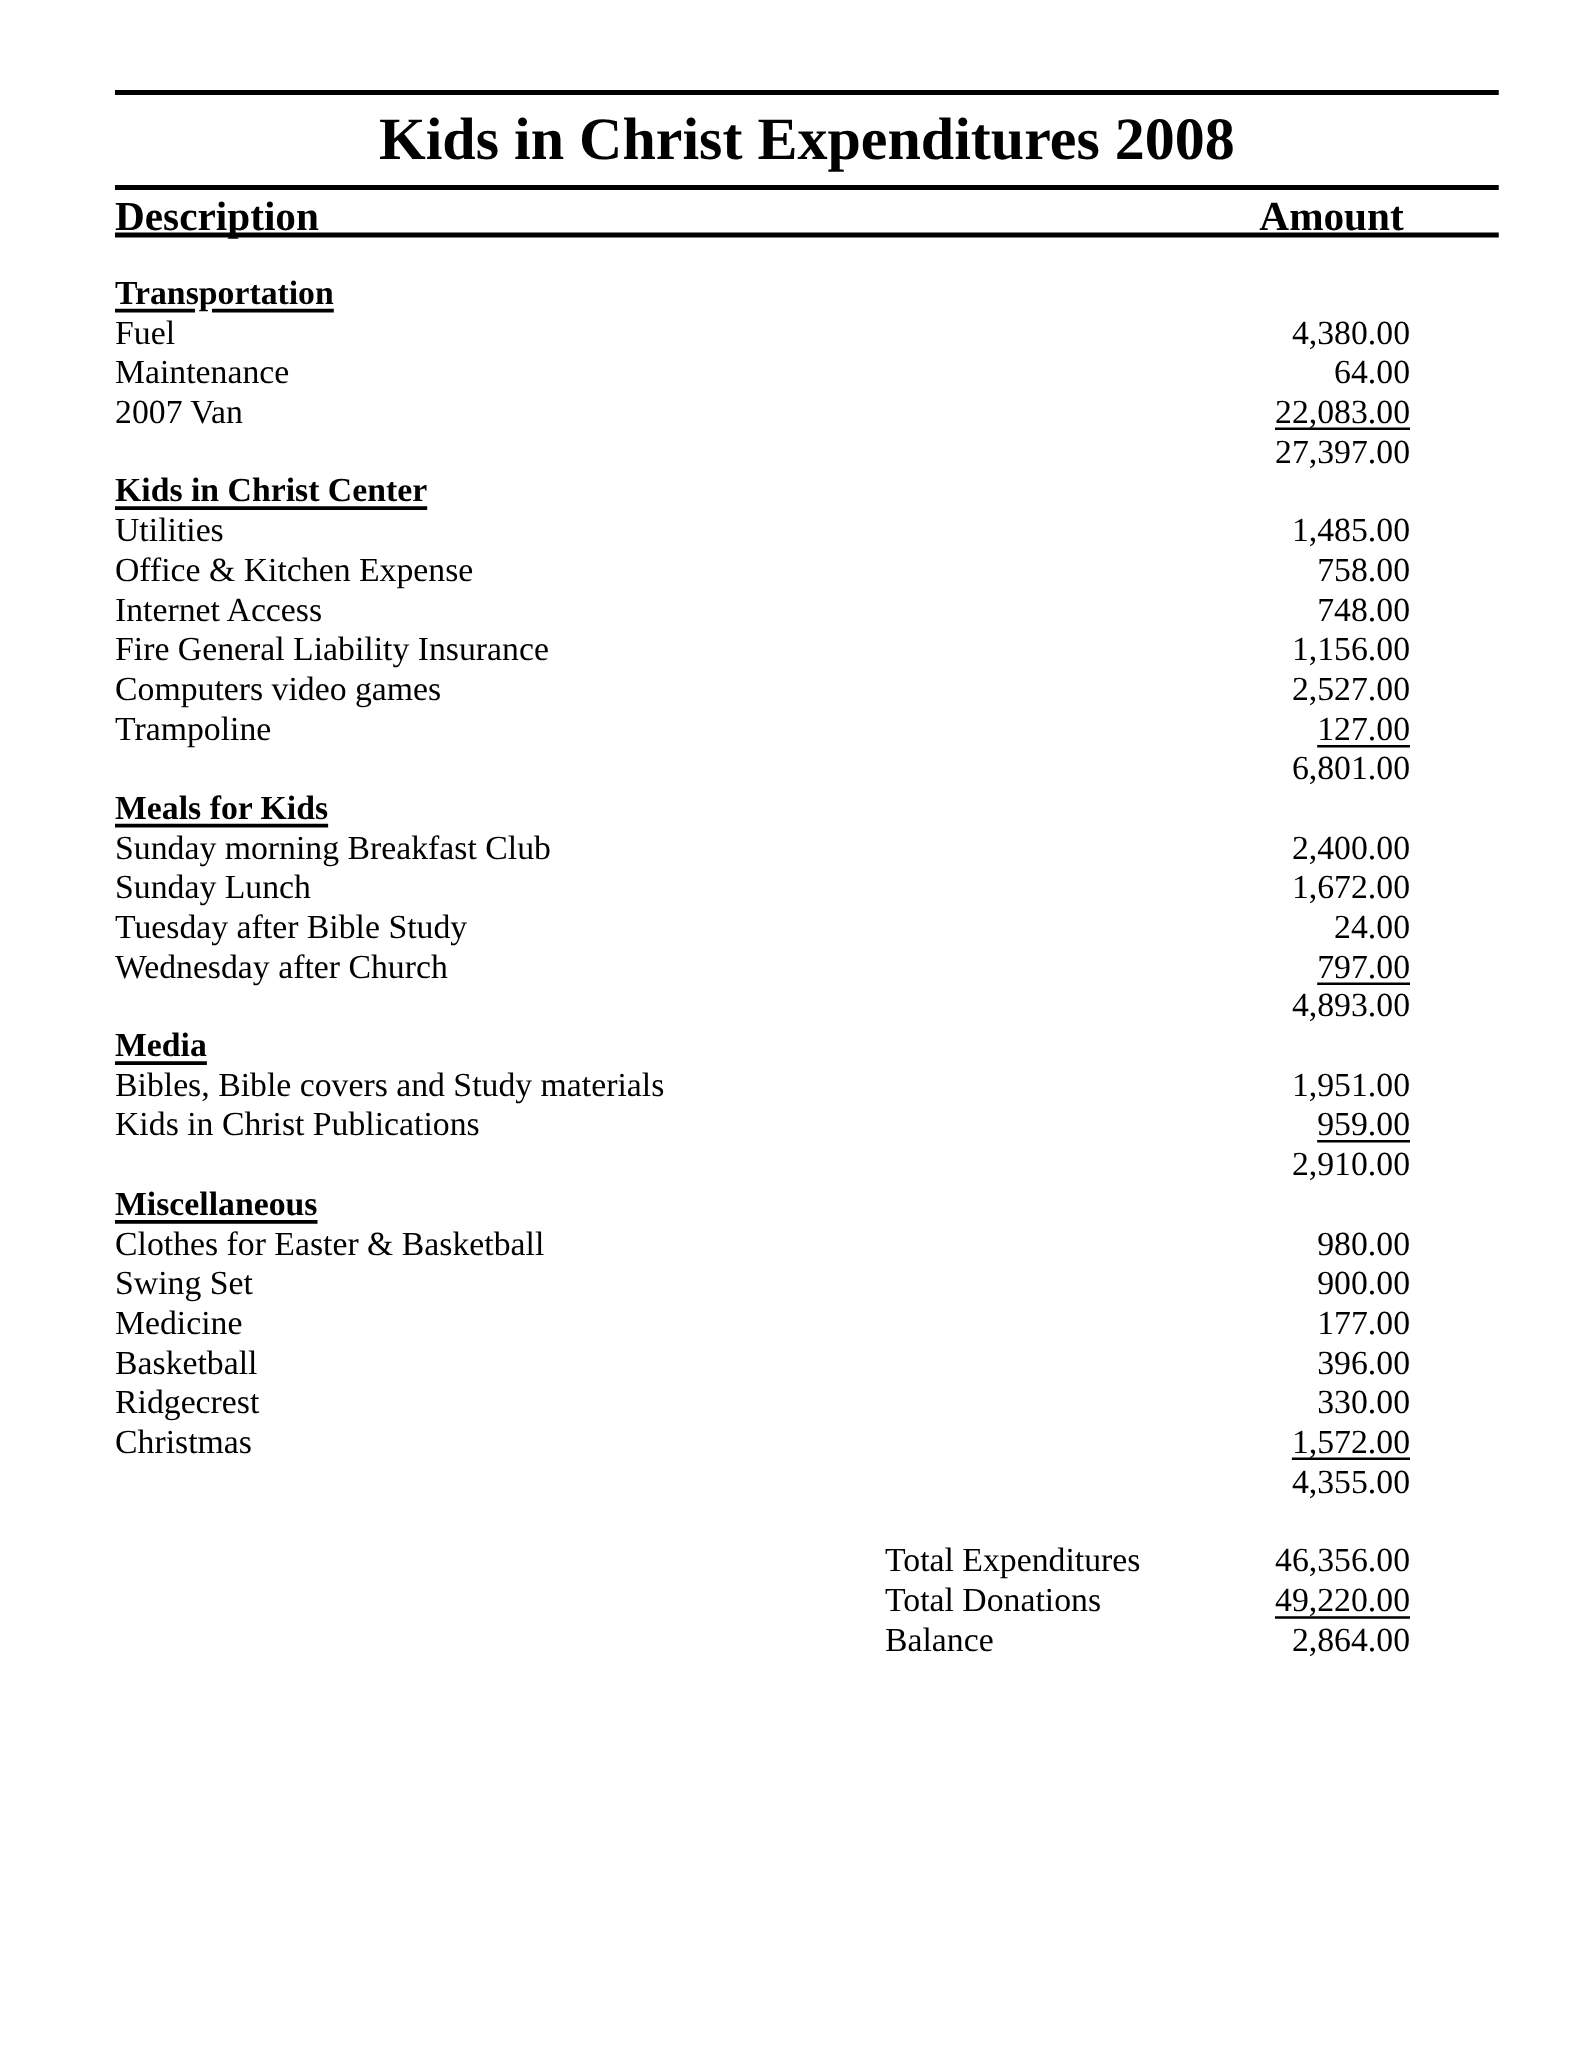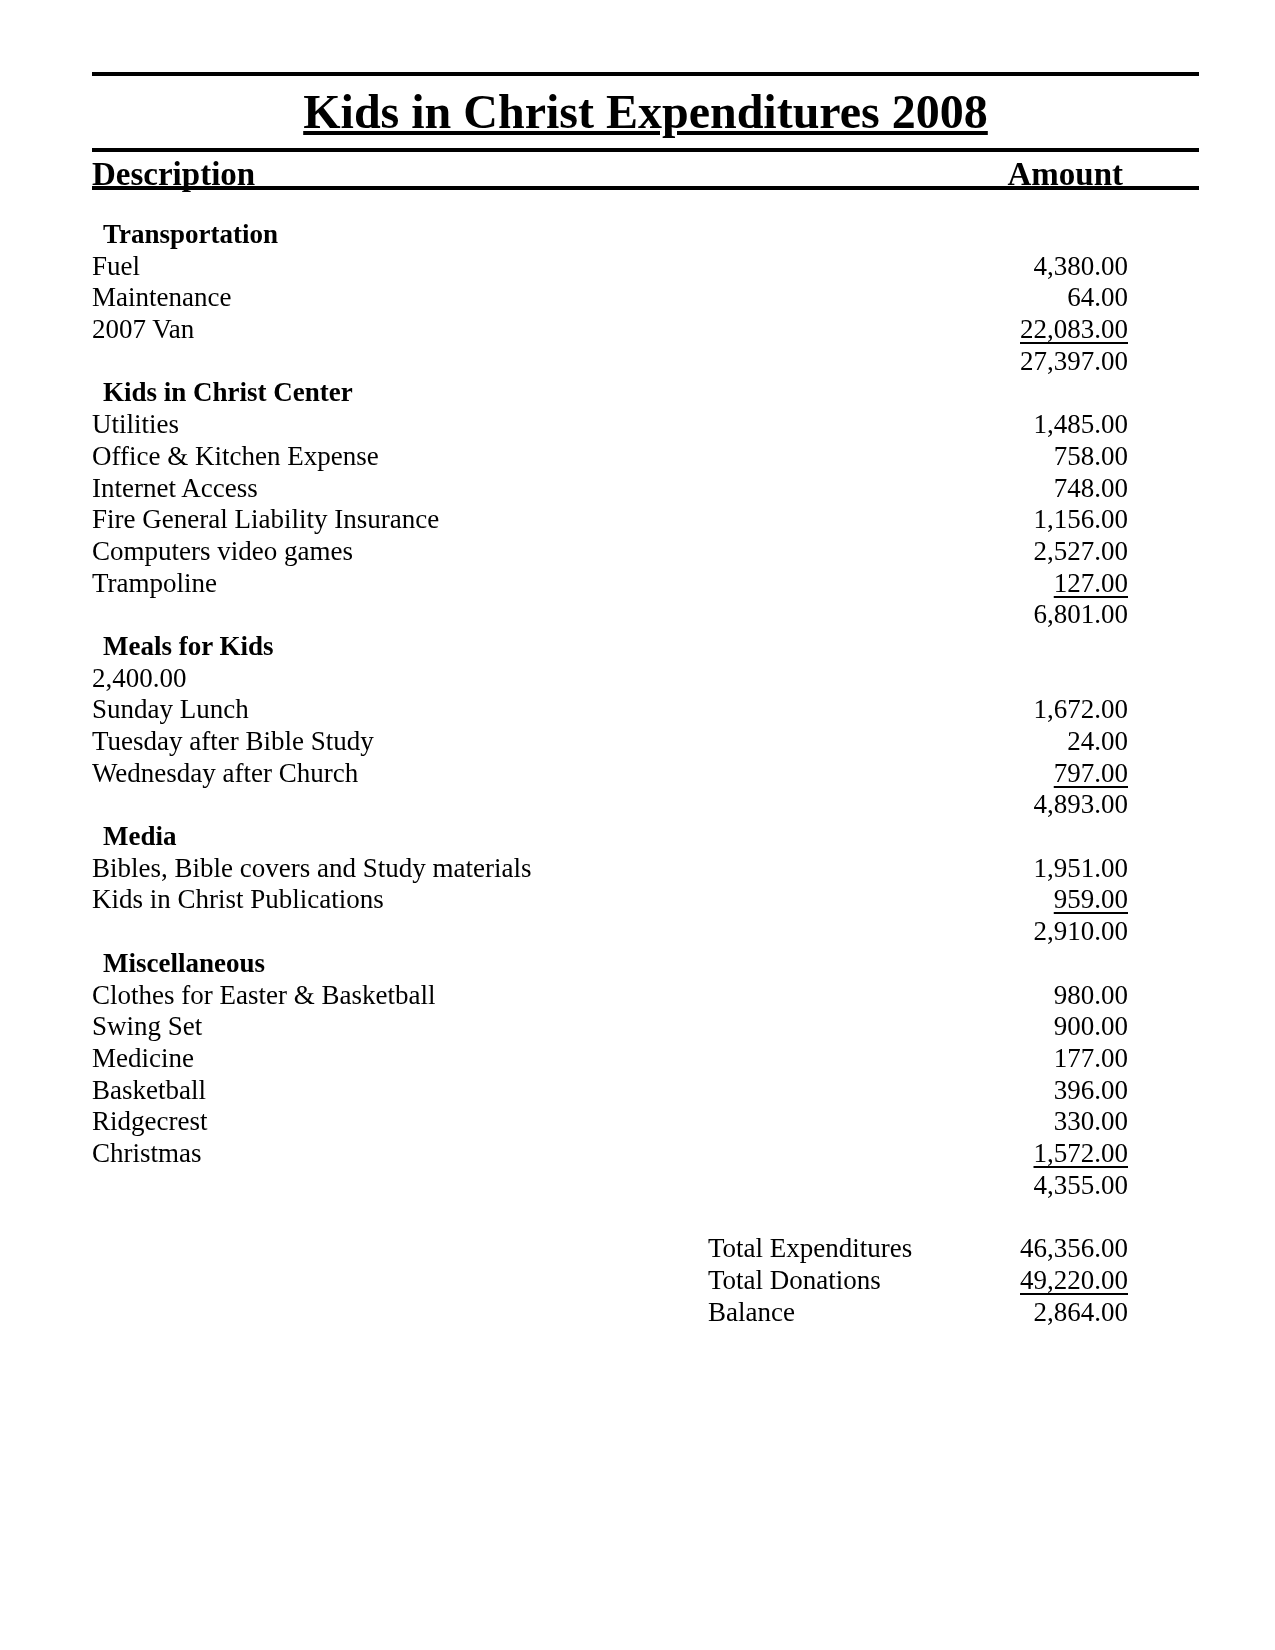--- a/index.html
+++ b/index.html
@@ -4,39 +4,39 @@
 <style>
   html, body { margin:0; padding:0; background:#ffffff; overflow:hidden; }
   body {
     width:1275px; height:1650px; position:relative;
     font-family:"Liberation Serif","DejaVu Serif",serif; color:#000;
   }
   .content { position:absolute; left:92px; top:72px; width:1107px; }
   .rule { height:0; border-top:4px solid #000; }
   .doc-title {
     height:72px; line-height:72px; text-align:center;
-    font-weight:bold; font-size:48px; white-space:nowrap;text-decoration:underline;
+    font-weight:bold; font-size:48px; white-space:nowrap;
   }
   .col-header {
     display:flex; justify-content:space-between;
     height:34px; line-height:45px; font-weight:bold; font-size:33px;
   }
   .col-amt { margin-right:76px;text-align:center; }
   #sections { margin-top:29px; }
   .row {
     display:flex; justify-content:space-between;
     height:31.7px; line-height:31.7px; font-size:27px; white-space:nowrap;
   }
   .label { text-align:left; }
   .amount { margin-right:71px; text-align:left; }
   .section-heading {
     font-weight:bold;
+    text-decoration:underline;
     text-decoration-thickness:3px;
     text-underline-offset:4px;
-    margin-left:11px;
   }
   .amt.u {
     text-decoration:underline;
     text-decoration-thickness:2px;
     text-underline-offset:4px;
   }
   .total-label { margin-left:616px; }
   #totals { margin-top:32px; }
 </style>
 </head>
@@ -119,20 +119,21 @@
       <span class="amount"><span class="amt">6,801.00</span></span>
     </div>
   </div>
 
   <div class="section">
     <div class="row heading-row">
       <span class="section-heading">Meals for Kids</span>
     </div>
     <div class="items">
   <div class="row item-row">
+    <span class="label">Sunday morning Breakfast Club</span>
     <span class="amount"><span class="amt">2,400.00</span></span>
   </div>
 
   <div class="row item-row">
     <span class="label">Sunday Lunch</span>
     <span class="amount"><span class="amt">1,672.00</span></span>
   </div>
 
   <div class="row item-row">
     <span class="label">Tuesday after Bible Study</span>

